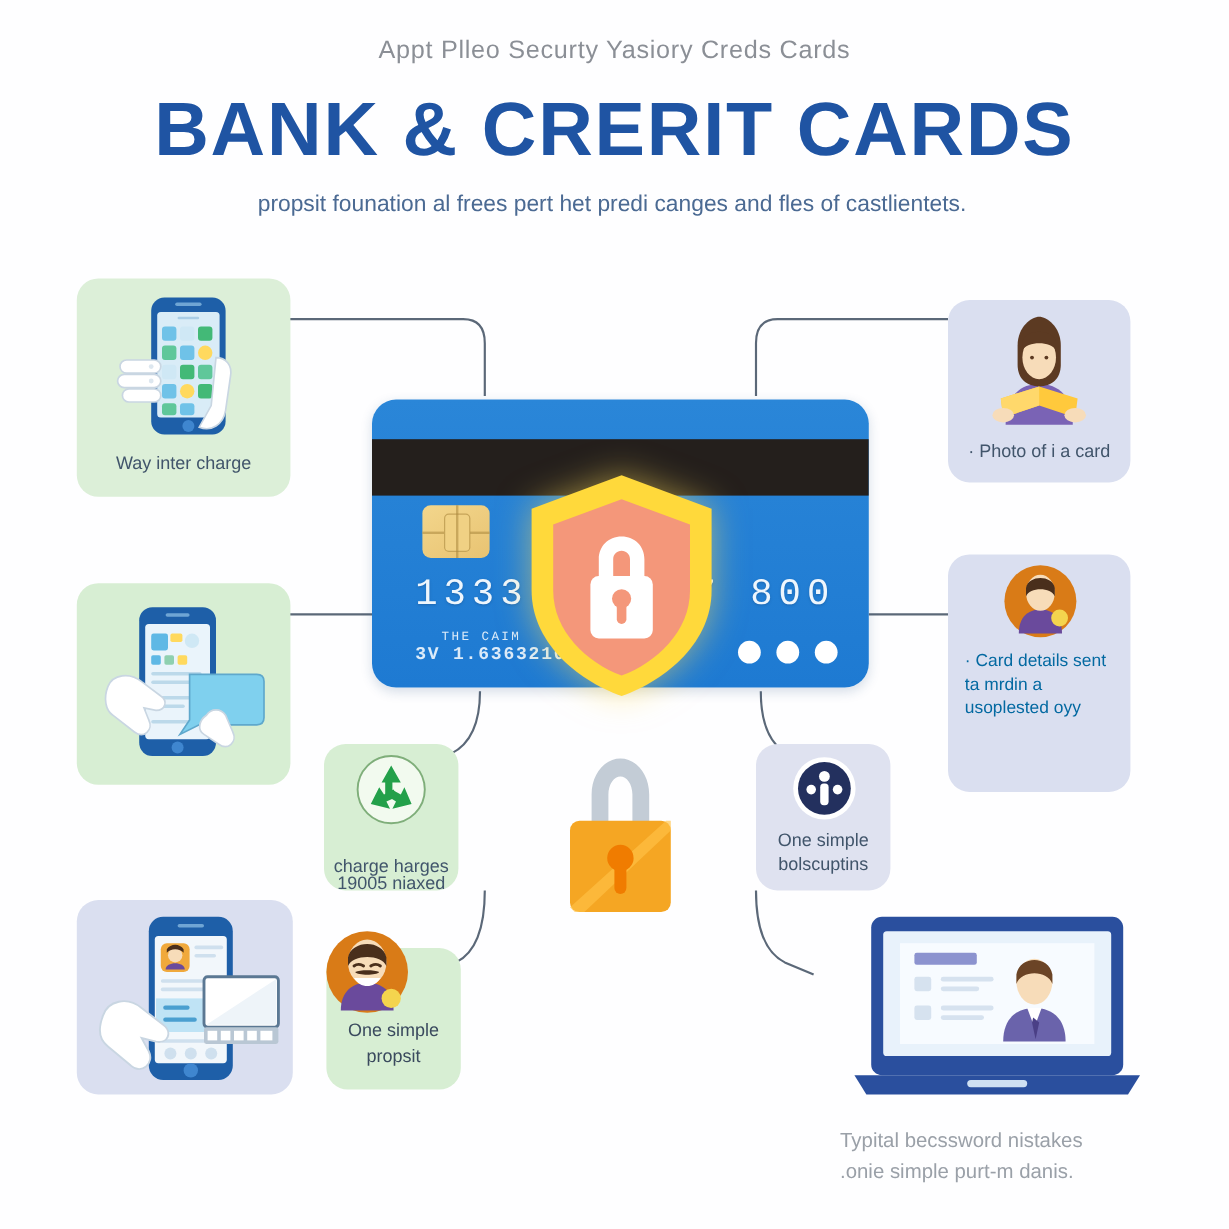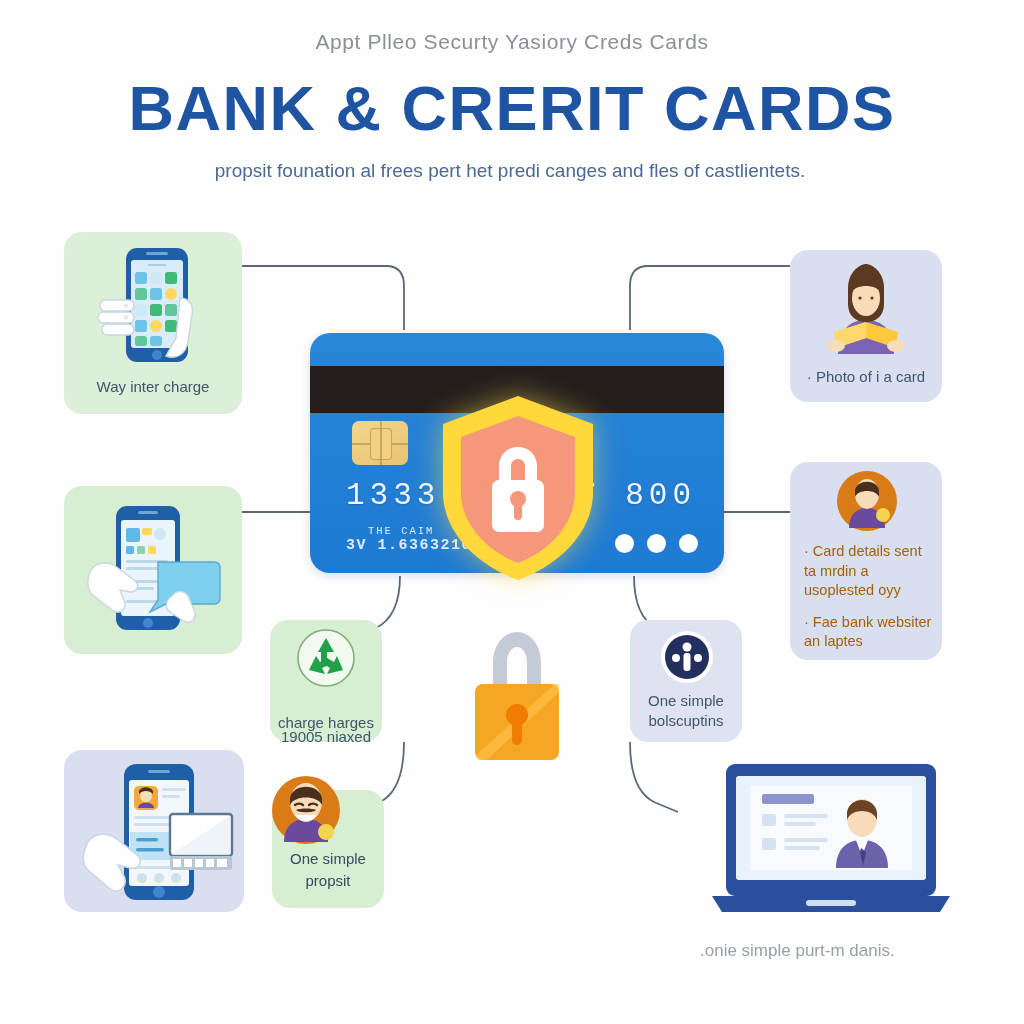--- a/index.html
+++ b/index.html
@@ -66,21 +66,21 @@
     font-size: 15px;
     color: #41556b;
     line-height: 1.25;
     font-family: "Liberation Sans", sans-serif;
   }
   .panel-caption.dark { color: #3a4a5e; }
   .bullets {
     position: absolute;
     left: 14px; right: 10px;
     font-size: 14.5px;
-    color: #a16207;
+    color: #0369a1;
     line-height: 1.35;
     font-family: "Liberation Sans", sans-serif;
   }
   .bullets p { margin: 0 0 12px 0; }
 
   
   .connectors {
     position: absolute;
     left: 0; top: 0;
     width: 1024px; height: 1024px;
@@ -279,21 +279,20 @@
   <div class="panel lav" style="left:790px; top:462px; width:152px; height:198px;">
     <svg class="ill" style="left:46px; top:8px;" width="62" height="62" viewBox="0 0 62 62">
       <circle cx="31" cy="31" r="30" fill="#d97b17"></circle>
       <path d="M13,58 C13,44 21,38 31,38 C41,38 49,44 49,58 Z" fill="#6a4a9c"></path>
       <ellipse cx="31" cy="24" rx="12" ry="15" fill="#f7dcb9"></ellipse>
       <path d="M19,20 C21,9 41,9 43,20 L43,27 C40,19 22,19 19,27 Z" fill="#4a2f1c"></path>
       <circle cx="47" cy="45" r="7" fill="#f4d44e"></circle>
     </svg>
     <div class="bullets" style="top:80px;">
       <p>· Card details sent ta mrdin a usoplested oyy</p>
-      <p>· Fae bank websiter an laptes</p>
     </div>
   </div>
 
   <div class="panel green2" style="left:270px; top:620px; width:112px; height:122px;">
     <svg class="ill" style="left:26px; top:8px;" width="60" height="60" viewBox="0 0 60 60">
       <circle cx="30" cy="30" r="28" fill="#f2faef" stroke="#7fae7a" stroke-width="1.6"></circle>
       <g fill="#23a04a">
         <path d="M30,10 L38,24 L31,24 L31,34 L25,34 L25,24 L22,24 Z"></path>
         <path d="M13,42 L20,28 L24,34 L32,30 L35,36 L26,40 L29,46 Z"></path>
         <path d="M47,42 L31,46 L34,40 L26,35 L29,29 L38,34 L41,28 Z"></path>
@@ -433,16 +432,17 @@
       <rect x="10" y="66" width="84" height="76" rx="8" fill="#f5a623"></rect>
       <path d="M10,138 L90,66 L94,66 L94,74 L22,142 L14,142 Z" fill="#ffc247" opacity="0.65"></path>
       <circle cx="52" cy="97" r="11" fill="#f07c00"></circle>
       <rect x="47" y="101" width="10" height="26" rx="5" fill="#f07c00"></rect>
     </svg>
   </div>
 
   <div style="position:absolute; left:72px; top:938px; font-size:17px; color:#9aa0a8; line-height:1.5;">
   </div>
   <div style="position:absolute; left:700px; top:938px; font-size:17px; color:#9aa0a8; line-height:1.5;">
+    <div>Typital becssword nistakes</div>
     <div>.onie simple purt-m danis.</div>
   </div>
 
 </div>
 
 </body></html>

